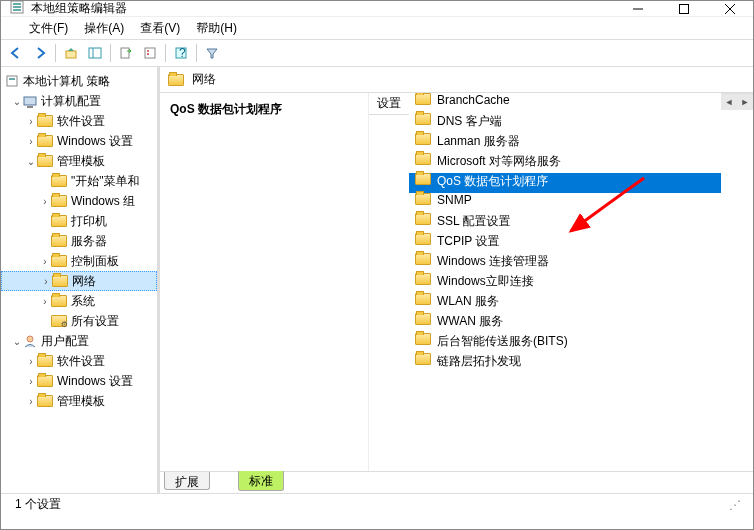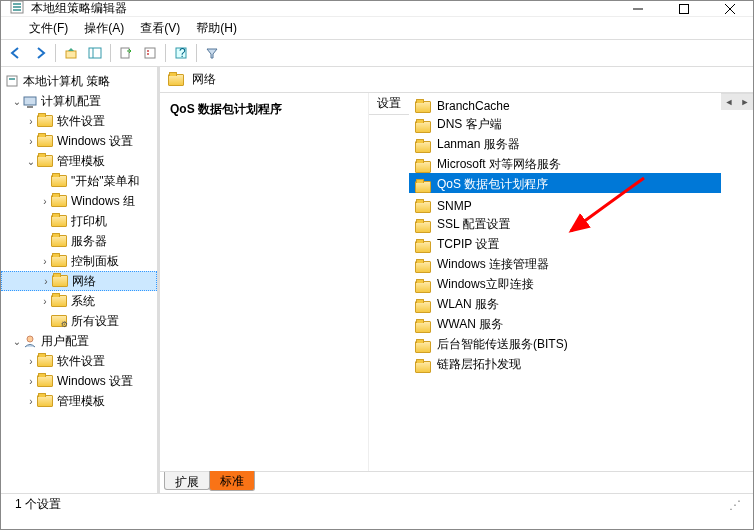--- a/index.html
+++ b/index.html
@@ -35,29 +35,29 @@
 
 .detail-pane { flex: 1; display: flex; flex-direction: column; border-left: 1px solid #ddd; overflow: hidden; }
 .detail-header { height: 26px; display: flex; align-items: center; padding: 0 8px; background: #fff; border-bottom: 1px solid #ddd; }
 .detail-header .folder-icon { margin-right: 8px; }
 .detail-body { flex: 1; display: flex; overflow: hidden; }
 .detail-left { width: 208px; padding: 8px 10px; }
 .detail-left .heading { font-weight: bold; }
 .detail-right { flex: 1; border-left: 1px solid #eee; display: flex; overflow: hidden; }
 .col-header { height: 22px; border-bottom: 1px solid #ddd; display: flex; align-items: center; padding: 0 8px; background: #fff; }
 .list-wrap { flex: 1; overflow: auto; position: relative; }
-.list-row { height: 20px; display: flex; align-items: flex-end; padding: 0 6px; cursor: default; }
+.list-row { height: 20px; display: flex; align-items: flex-start; padding: 0 6px; cursor: default; }
 .list-row.selected { background: #0078d7; color: #fff; }
 .list-row.selected .folder-icon { filter: none; }
 .list-row .folder-icon { margin-right: 6px; flex-shrink: 0; }
 
 .arrow { position: absolute; pointer-events: none; }
 
-.detail-tabs { height: 22px; display: flex; padding-left: 4px; background: #fff; border-top: 1px solid #ddd; }
-.detail-tabs .tab { padding: 2px 10px; border: 1px solid #aaa; border-top: none; background: #f97316; margin-right: -1px; position: relative; top: -1px; border-radius: 0 0 3px 3px; height: 20px; cursor: default; }
+.detail-tabs { height: 22px; display: flex; padding-left: 4px; background: #fff; border-top: 1px solid #ddd; gap: 29px; }
+.detail-tabs .tab { padding: 2px 10px; border: 1px solid #aaa; border-top: none; background: #bef264; margin-right: -1px; position: relative; top: -1px; border-radius: 0 0 3px 3px; height: 20px; cursor: default; }
 .detail-tabs .tab.inactive { background: #f2f2f2; top: 0px; height: 18px; }
 
 .statusbar { height: 22px; border-top: 1px solid #ddd; display: flex; align-items: center; padding: 0 14px; }
 .statusbar .grip { margin-left: auto; color: #888; letter-spacing: -2px; }
 
 .hscroll { height: 16px; background: #f0f0f0; border-top: 1px solid #ddd; display:flex; }
 .hscroll .btn { width:16px; height:16px; background:#e8e8e8; display:flex;align-items:center;justify-content:center;font-size:9px;color:#555;}
 .hscroll .track { flex:1; }
 </style>
 </head>

